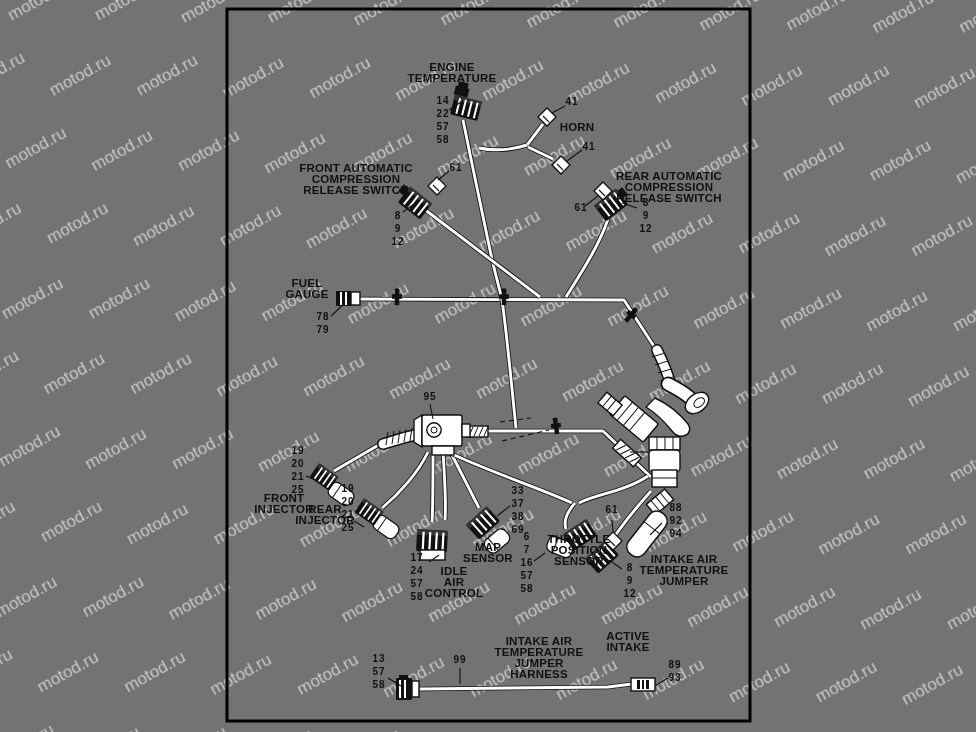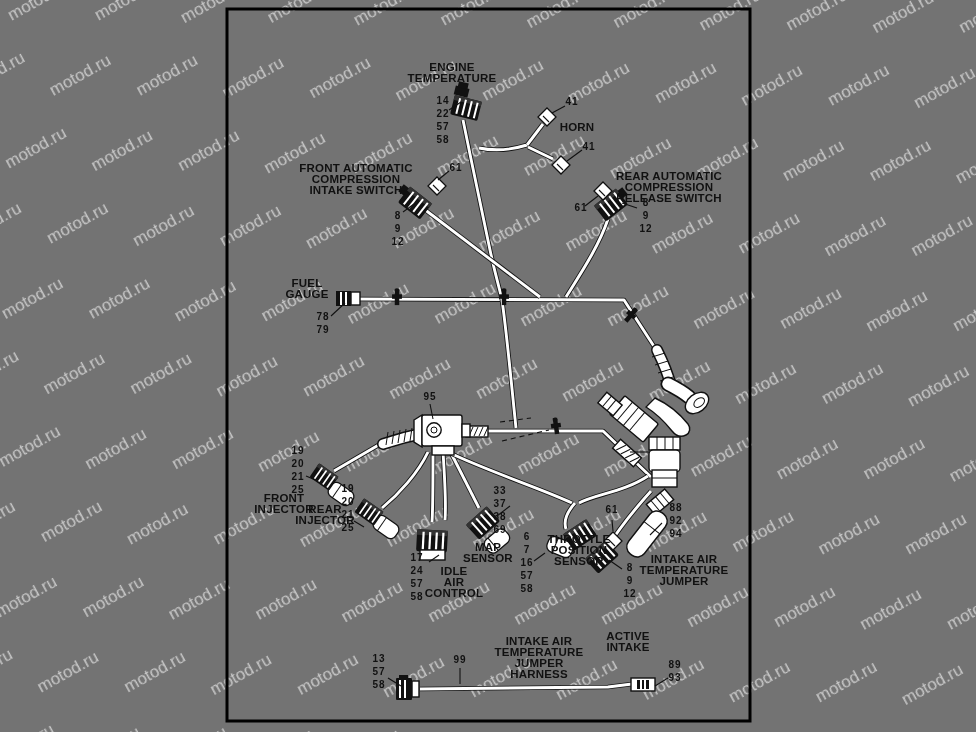--- a/index.html
+++ b/index.html
@@ -291,21 +291,21 @@
 22
 57
 58</div>
 
   <div class="lbl num cx" style="left:572px; top:95px;">41</div>
   <div class="lbl name cx" style="left:577px; top:122px;">HORN</div>
   <div class="lbl num cx" style="left:589px; top:140px;">41</div>
 
   <div class="lbl name cx" style="left:356px; top:163px;">FRONT AUTOMATIC
 COMPRESSION
-INTAKE SWITCH</div>
+RELEASE SWITCH</div>
   <div class="lbl num cx" style="left:456px; top:161px;">61</div>
   <div class="lbl num cx" style="left:398px; top:209px;">8
 9
 12</div>
 
   <div class="lbl name cx" style="left:669px; top:155px;margin-top:16px;">REAR AUTOMATIC
 COMPRESSION
 RELEASE SWITCH</div>
   <div class="lbl num cx" style="left:581px; top:201px;">61</div>
   <div class="lbl num cx" style="left:646px; top:196px;">8
@@ -326,21 +326,21 @@
   <div class="lbl name cx" style="left:284px; top:493px;">FRONT
 INJECTOR</div>
 
   <div class="lbl num cx" style="left:348px; top:482px;">19
 20
 21
 25</div>
   <div class="lbl name cx" style="left:325px; top:504px;">REAR
 INJECTOR</div>
 
-  <div class="lbl num cx" style="left:500px; top:484px;">33
+  <div class="lbl num cx" style="left:518px; top:484px;">33
 37
 38
 69</div>
   <div class="lbl name cx" style="left:488px; top:542px;">MAP
 SENSOR</div>
 
   <div class="lbl num cx" style="left:417px; top:551px;">17
 24
 57
 58</div>

